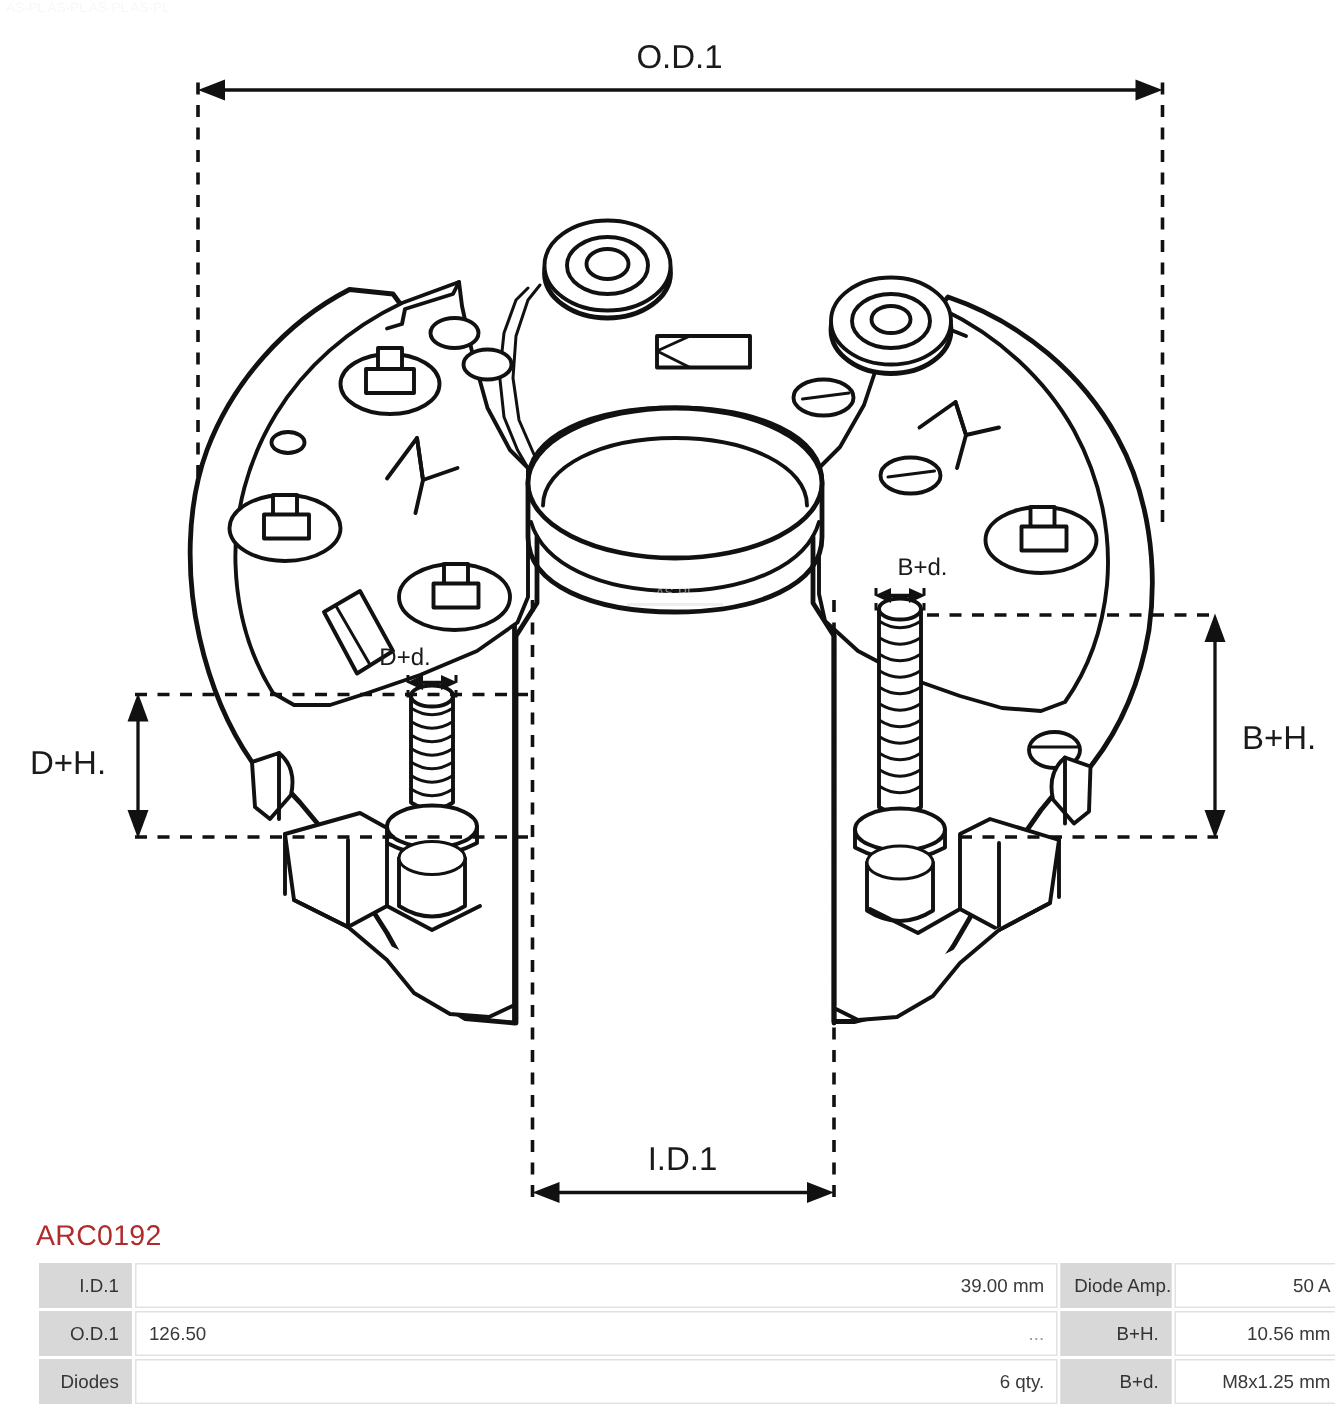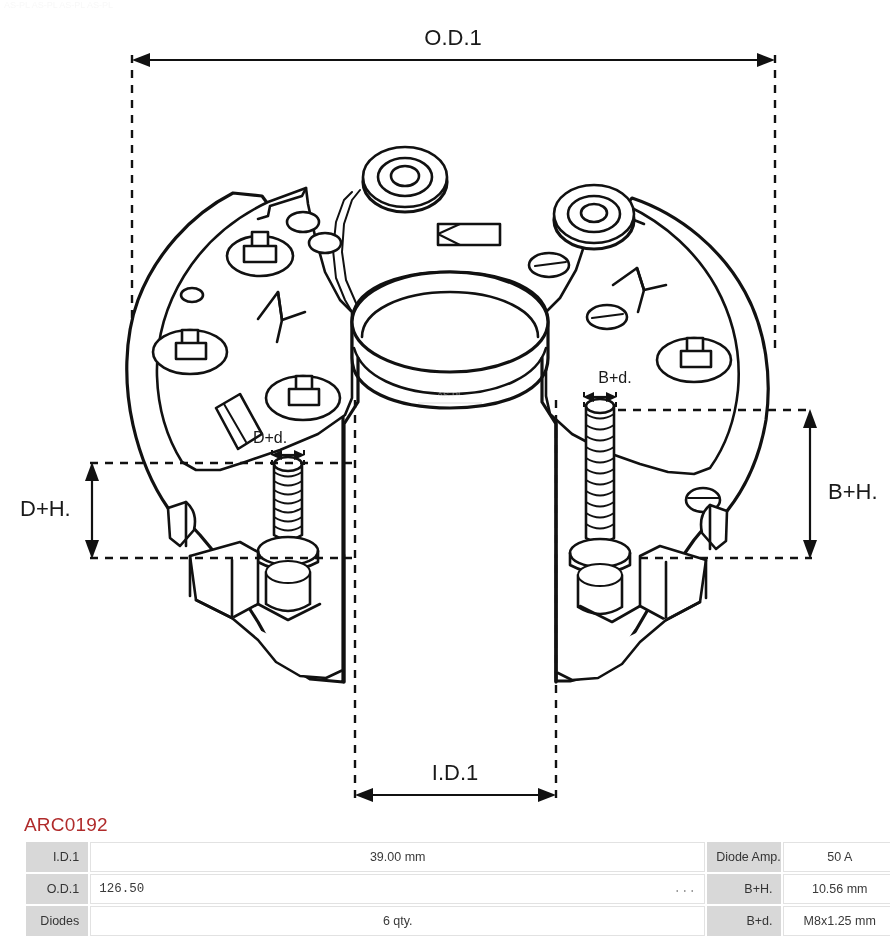--- a/index.html
+++ b/index.html
@@ -71,25 +71,24 @@
     overflow: hidden;
     white-space: nowrap;
   }
   #spec-table td.lbl {
     background: #d8d8d8;
     text-align: right;
     color: #343434;
     border: 1px solid #d8d8d8;
   }
   #spec-table td.val {
-    text-align: center;
+    text-align: right;
   }
   #spec-table td.val-left {
     text-align: center;
-    font-family: Liberation Mono, monospace;
   }
   .col-lbl-a { width: 62px; }
   .col-val-a { width: 612px; }
   .col-lbl-b { width: 74px; }
   .col-val-b { width: 112px; }
   .watermark {
     fill: #f2f2f2;
     font-size: 9px;
     font-family: "Liberation Sans", sans-serif;
   }

